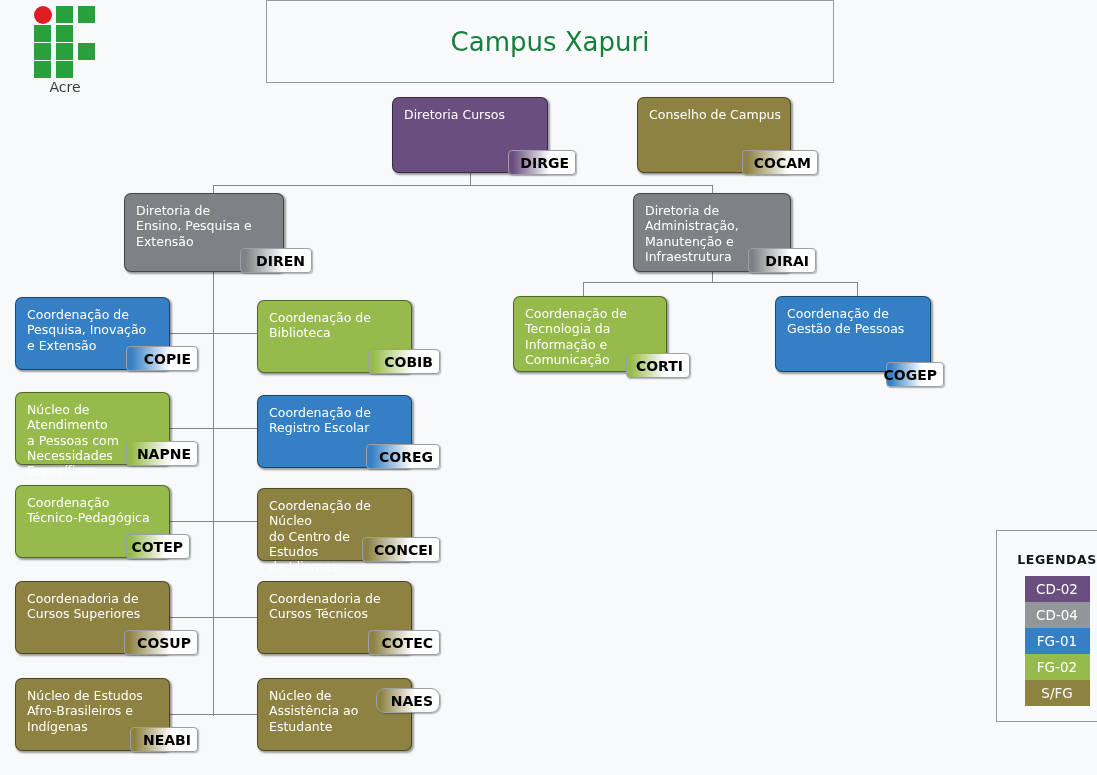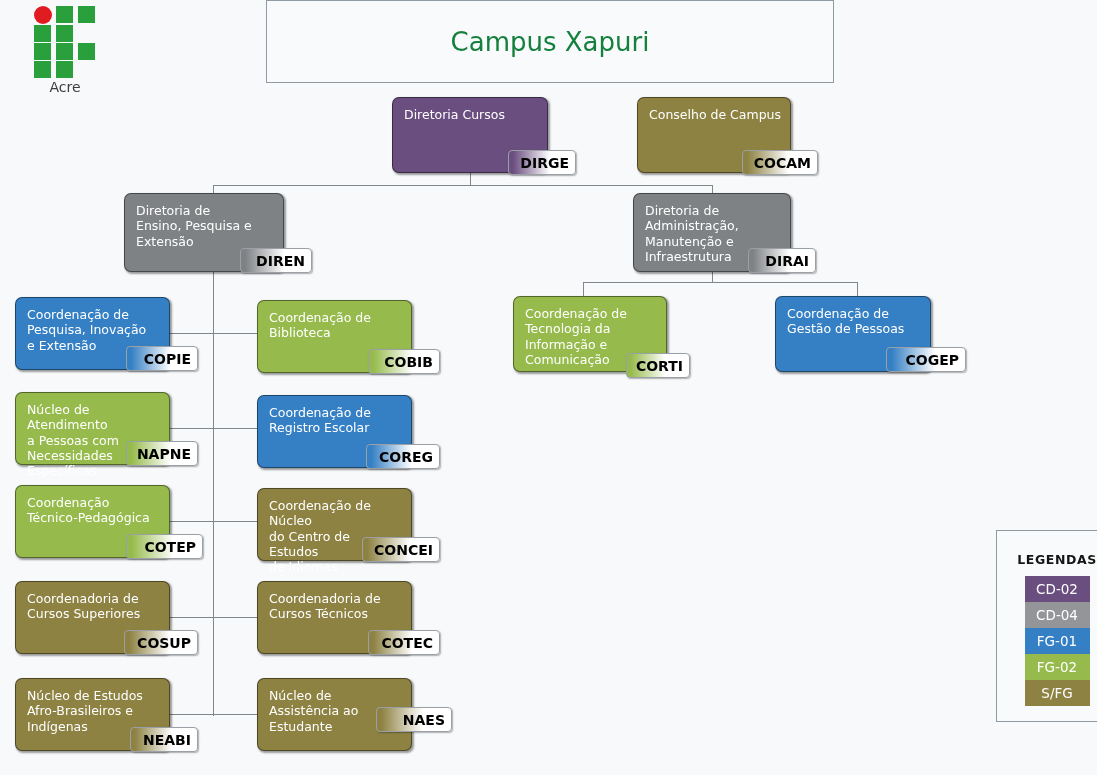--- a/index.html
+++ b/index.html
@@ -224,38 +224,38 @@
       <div class="label">Coordenação de
 Tecnologia da
 Informação e
 Comunicação</div>
     </div>
     <div class="badge" style="left: 626px; top: 353px; width: 64px; background: linear-gradient(to right, rgb(150, 187, 76) 0%, rgb(150, 187, 76) 6%, rgb(255, 255, 255) 62%, rgb(255, 255, 255) 100%);">CORTI</div>
     <div class="node" style="left: 775px; top: 296px; width: 156px; height: 76px; background: rgb(53, 128, 196);">
       <div class="label">Coordenação de
 Gestão de Pessoas</div>
     </div>
-    <div class="badge" style="left: 886px; top: 347px; width: 80px; background: linear-gradient(to right, rgb(53, 128, 196) 0%, rgb(53, 128, 196) 6%, rgb(255, 255, 255) 62%, rgb(255, 255, 255) 100%);">COGEP</div>
+    <div class="badge" style="left: 886px; top: 362px; width: 58px; background: linear-gradient(to right, rgb(53, 128, 196) 0%, rgb(53, 128, 196) 6%, rgb(255, 255, 255) 62%, rgb(255, 255, 255) 100%);">COGEP</div>
     <div class="node" style="left: 15px; top: 392px; width: 155px; height: 73px; background: rgb(150, 187, 76);">
       <div class="label">Núcleo de Atendimento
 a Pessoas com
 Necessidades
 Específicas</div>
     </div>
     <div class="badge" style="left: 126px; top: 441px; width: 72px; background: linear-gradient(to right, rgb(150, 187, 76) 0%, rgb(150, 187, 76) 6%, rgb(255, 255, 255) 62%, rgb(255, 255, 255) 100%);">NAPNE</div>
     <div class="node" style="left: 257px; top: 395px; width: 155px; height: 73px; background: rgb(53, 128, 196);">
       <div class="label">Coordenação de
 Registro Escolar</div>
     </div>
     <div class="badge" style="left: 366px; top: 444px; width: 74px; background: linear-gradient(to right, rgb(53, 128, 196) 0%, rgb(53, 128, 196) 6%, rgb(255, 255, 255) 62%, rgb(255, 255, 255) 100%);">COREG</div>
     <div class="node" style="left: 15px; top: 485px; width: 155px; height: 73px; background: rgb(150, 187, 76);">
       <div class="label">Coordenação
 Técnico-Pedagógica</div>
     </div>
-    <div class="badge" style="left: 126px; top: 534px; width: 77px; background: linear-gradient(to right, rgb(150, 187, 76) 0%, rgb(150, 187, 76) 6%, rgb(255, 255, 255) 62%, rgb(255, 255, 255) 100%);">COTEP</div>
+    <div class="badge" style="left: 126px; top: 534px; width: 64px; background: linear-gradient(to right, rgb(150, 187, 76) 0%, rgb(150, 187, 76) 6%, rgb(255, 255, 255) 62%, rgb(255, 255, 255) 100%);">COTEP</div>
     <div class="node" style="left: 257px; top: 488px; width: 155px; height: 73px; background: rgb(142, 130, 67);">
       <div class="label">Coordenação de Núcleo
 do Centro de Estudos
 de Idiomas</div>
     </div>
     <div class="badge" style="left: 362px; top: 537px; width: 78px; background: linear-gradient(to right, rgb(142, 130, 67) 0%, rgb(142, 130, 67) 6%, rgb(255, 255, 255) 62%, rgb(255, 255, 255) 100%);">CONCEI</div>
     <div class="node" style="left: 15px; top: 581px; width: 155px; height: 73px; background: rgb(142, 130, 67);">
       <div class="label">Coordenadoria de
 Cursos Superiores</div>
     </div>
@@ -269,21 +269,21 @@
       <div class="label">Núcleo de Estudos
 Afro-Brasileiros e
 Indígenas</div>
     </div>
     <div class="badge" style="left: 130px; top: 727px; width: 68px; background: linear-gradient(to right, rgb(142, 130, 67) 0%, rgb(142, 130, 67) 6%, rgb(255, 255, 255) 62%, rgb(255, 255, 255) 100%);">NEABI</div>
     <div class="node" style="left: 257px; top: 678px; width: 155px; height: 73px; background: rgb(142, 130, 67);">
       <div class="label">Núcleo de
 Assistência ao
 Estudante</div>
     </div>
-    <div class="badge" style="left: 376px; top: 707px; width: 76px; background: linear-gradient(to right, rgb(142, 130, 67) 0%, rgb(142, 130, 67) 6%, rgb(255, 255, 255) 62%, rgb(255, 255, 255) 100%);">NAES</div>
+    <div class="badge" style="left: 376px; top: 688px; width: 64px; background: linear-gradient(to right, rgb(142, 130, 67) 0%, rgb(142, 130, 67) 6%, rgb(255, 255, 255) 62%, rgb(255, 255, 255) 100%); border-radius: 9px;">NAES</div>
   </div>
 
 <div id="legend-box">
   <div id="legend-title">LEGENDAS</div>
   <div id="legend-rows">
       <div class="legend-row" style="background: rgb(107, 78, 128);">
         <span>CD-02</span>
       </div>
       <div class="legend-row" style="background: rgb(147, 149, 152);">
         <span>CD-04</span>

